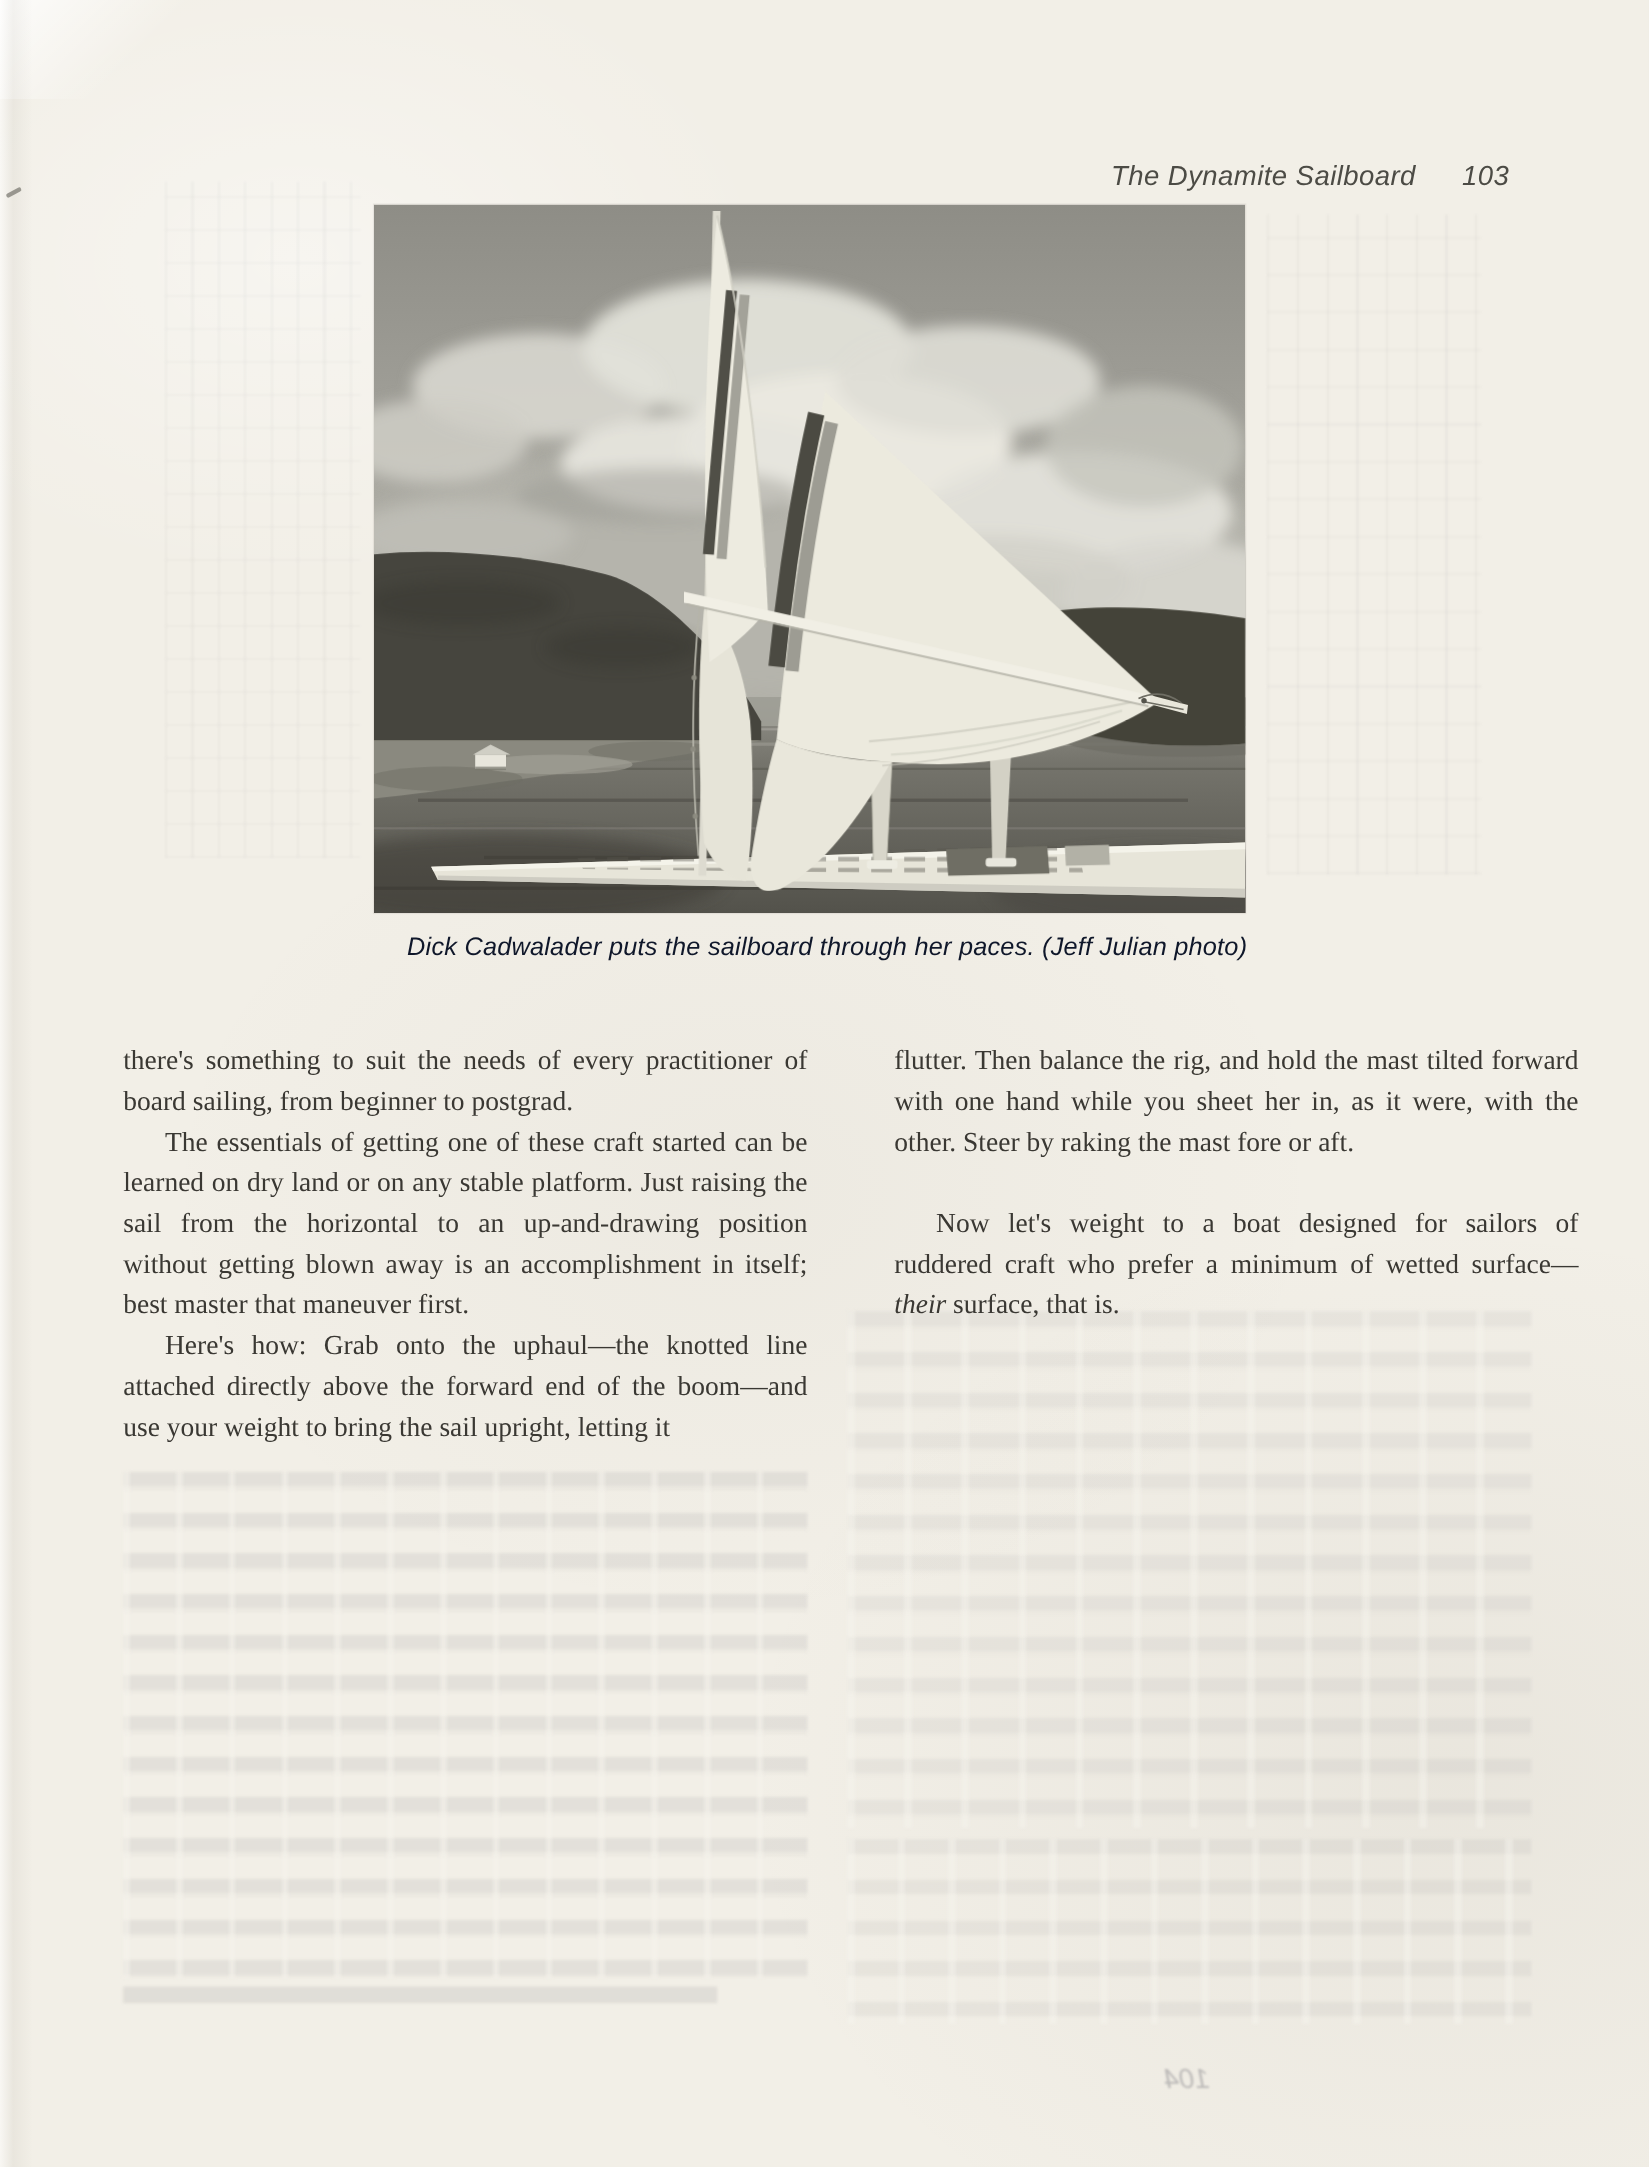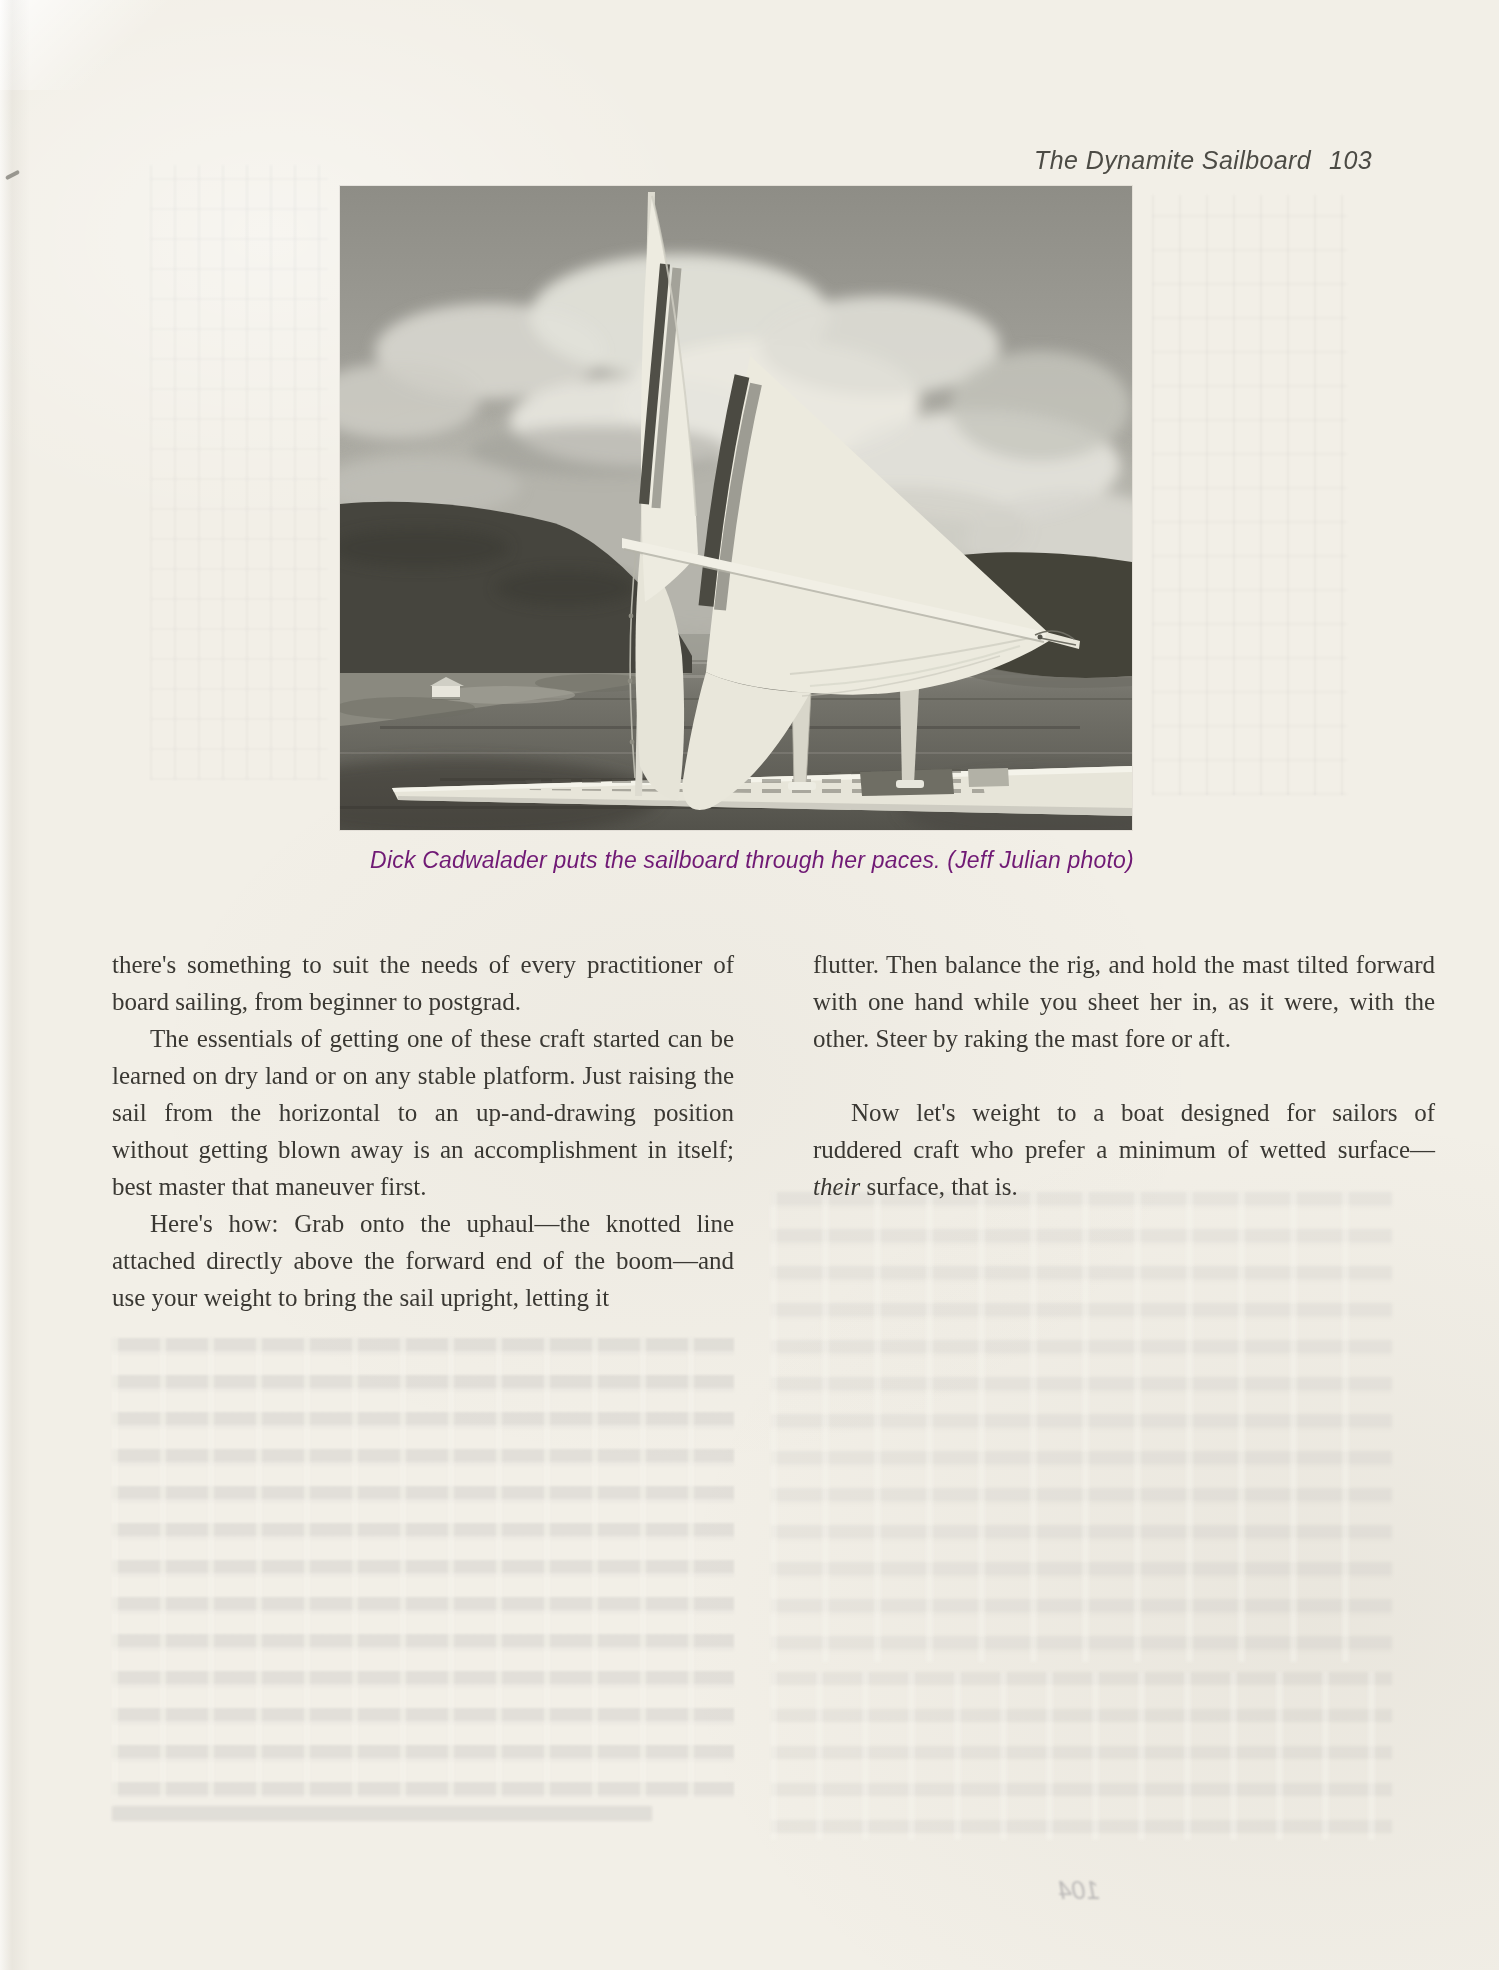--- a/index.html
+++ b/index.html
@@ -12,28 +12,28 @@
       radial-gradient(760px 560px at 45% 55%, rgba(118,112,96,.045), transparent 70%);}
   .corner-tl{position:absolute;left:0;top:0;width:190px;height:90px;
     background:linear-gradient(135deg, rgba(255,255,255,.85), rgba(255,255,255,0) 62%);}
   .edge-left{position:absolute;left:0;top:0;width:30px;height:100%;
     background:linear-gradient(to right, rgba(255,255,255,.5), rgba(90,85,70,.06) 40%, transparent);}
   .tick{position:absolute;left:5px;top:173px;width:15px;height:4px;background:#6b6a62;
     transform:rotate(-28deg);opacity:.65;border-radius:2px;}
 
   header.running{position:absolute;top:146px;right:127px;white-space:nowrap;
     font-family:"Liberation Sans",sans-serif;font-style:italic;color:#4c4b45;font-size:25px;letter-spacing:.4px;}
-  header.running .h-num{margin-left:18px;}
+  header.running .h-num{margin-left:42px;}
 
   figure.fig{position:absolute;left:0;top:0;margin:0;}
   .photo{position:absolute;left:340px;top:186px;width:792px;height:644px;
     outline:1px solid rgba(60,55,45,.08);}
   .photo svg{display:block;width:100%;height:100%;}
   figcaption{position:absolute;left:112px;top:847px;width:1280px;text-align:center;
-    font-family:"Liberation Sans",sans-serif;font-style:italic;font-size:23px;color:#701a75;letter-spacing:.2px;}
+    font-family:"Liberation Sans",sans-serif;font-style:italic;font-size:23px;color:#0f172a;letter-spacing:.2px;}
 
   main{position:absolute;inset:0;z-index:2;}
   .col{position:absolute;width:622px;font-size:25px;line-height:37px;text-align:justify;}
   .col-left{left:112px;top:946px;}
   .col-right{left:770px;top:946px;margin-left:43px;}
   .col p{margin:0;text-indent:38px;}
   .col p.noindent{text-indent:0;}
   .col p.sp{margin-top:37px;}
   .col em{}
 

